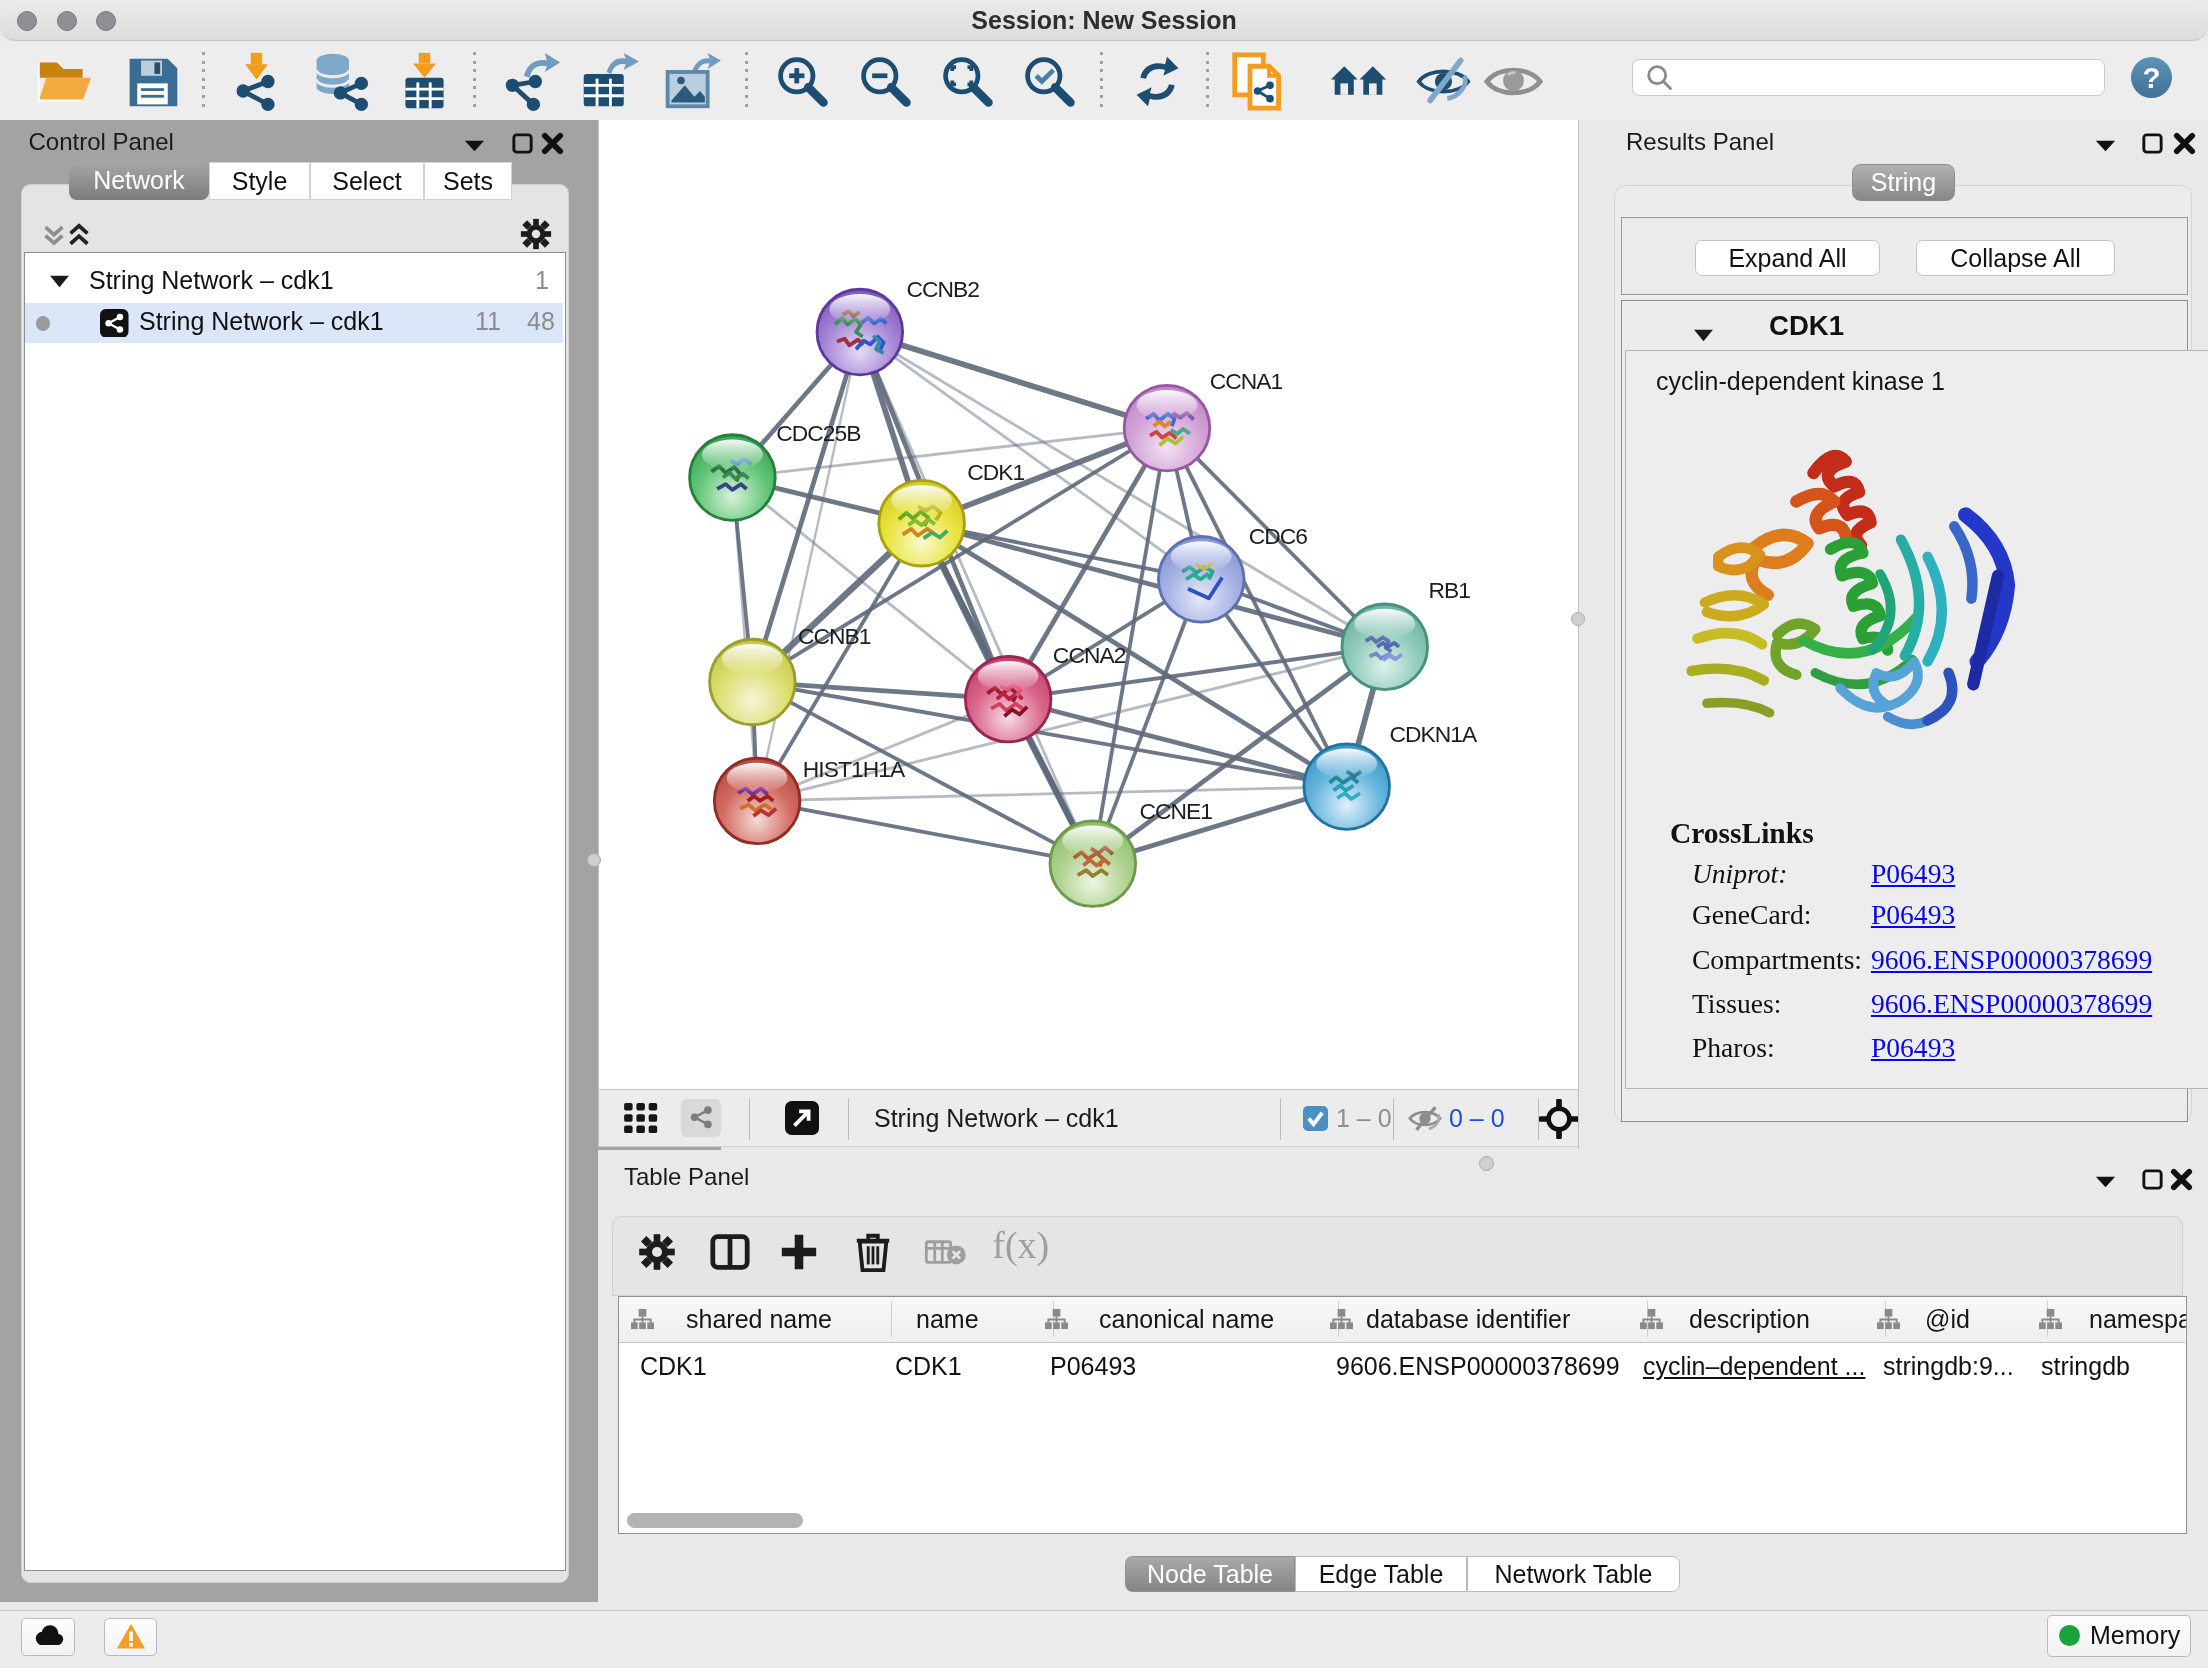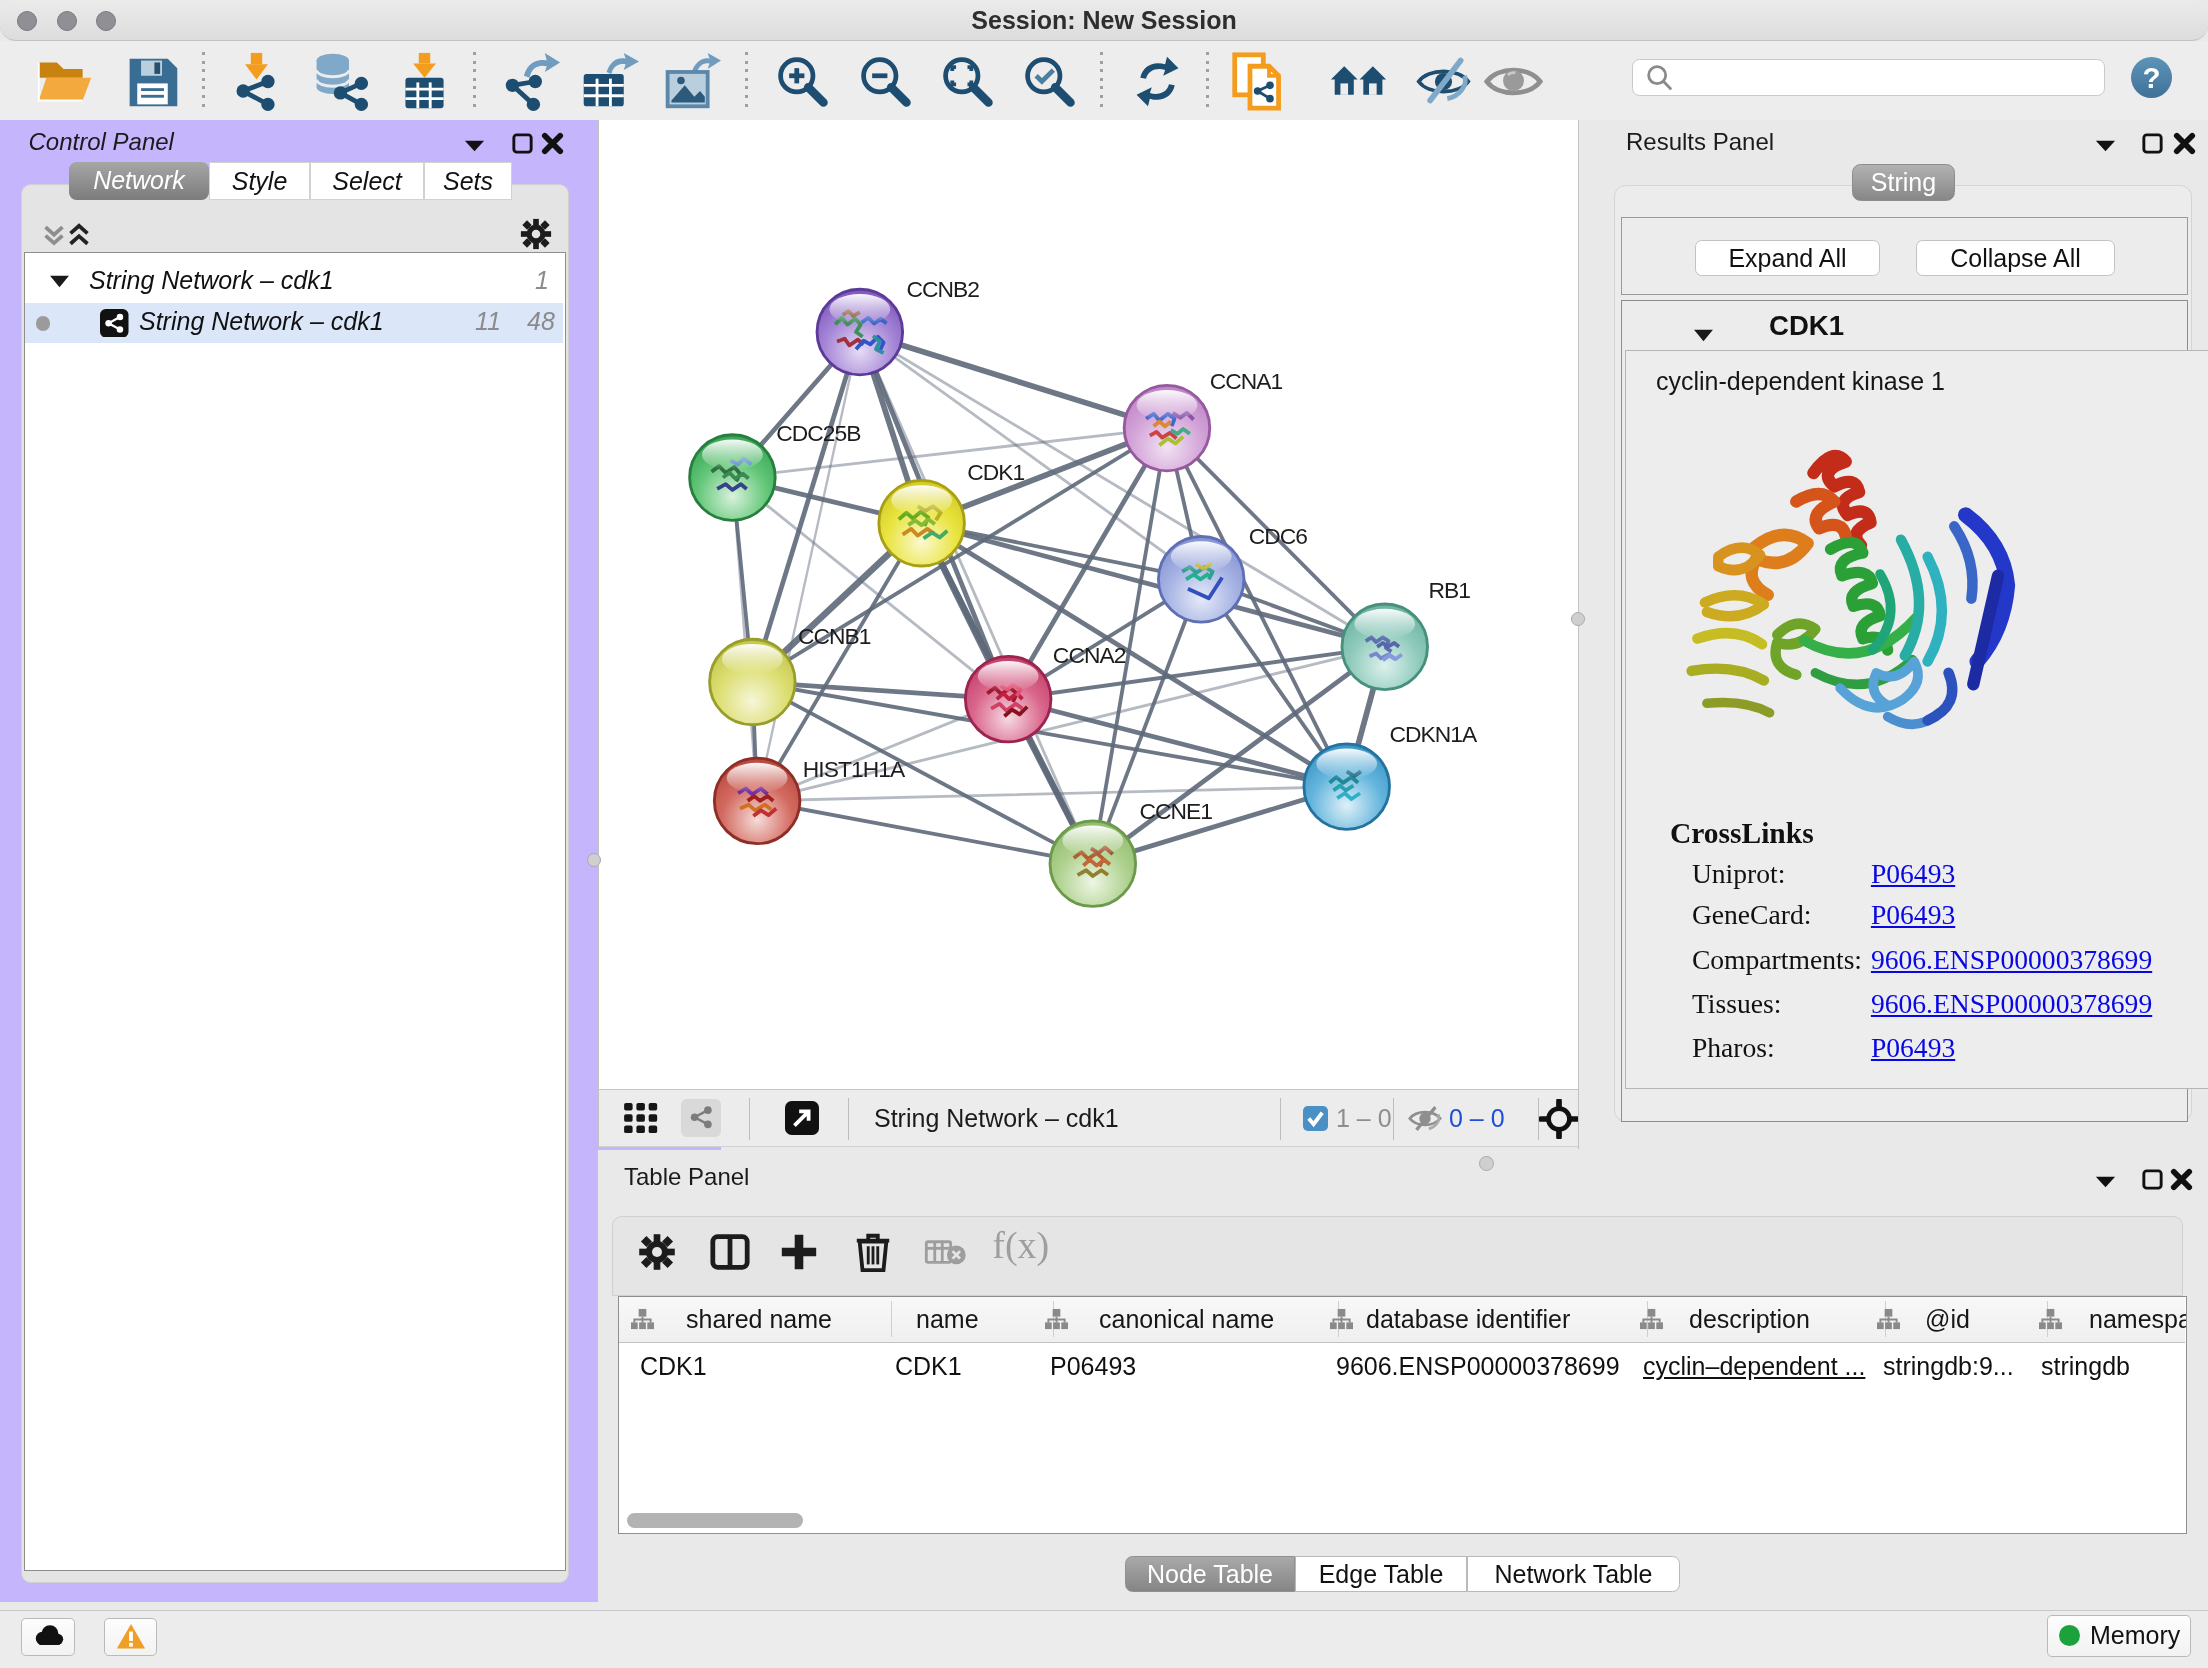--- a/index.html
+++ b/index.html
@@ -7,21 +7,21 @@
   .abs{position:absolute;}
   #titlebar{left:0;top:0;width:2208px;height:40px;background:linear-gradient(#ebebeb,#dcdcdc);border-bottom:1px solid #c3c3c3;border-radius:16px;}
   .tl{position:absolute;top:10.5px;width:20px;height:20px;border-radius:50%;background:#8f8f95;border:1px solid #79797e;box-sizing:border-box;}
   #wtitle{position:absolute;left:0;top:5.7px;width:2208px;text-align:center;font-size:25px;font-weight:bold;color:#2e2e2e;}
   #toolbar{left:0;top:41px;width:2208px;height:79px;background:#ededed;border-bottom:1px solid #c0c0c0;}
   .tsep{position:absolute;top:11.4px;height:57px;width:2.9px;background:repeating-linear-gradient(#9f9f9f 0 2.9px,rgba(0,0,0,0) 2.9px 8.6px);}
   .ticon{position:absolute;top:9.5px;}
   #searchbox{position:absolute;left:1632px;top:18px;width:473px;height:37px;background:#fff;border:1.9px solid #c9c9c9;border-radius:7.6px;box-sizing:border-box;}
   #helpbtn{position:absolute;left:2131px;top:16px;width:41px;height:41px;border-radius:50%;background:linear-gradient(#5e94b8,#3f7199);color:#fff;font-size:29.5px;font-weight:bold;text-align:center;line-height:41px;}
   
-  #cpanel{left:0;top:120px;width:721px;height:1482px;background:#c4b5fd;font-style:italic;}
+  #cpanel{left:0;top:120px;width:721px;height:1482px;background:#a3a3a3;}
   .ptitle{font-size:24px;color:#1b1b1b;}
   #cptabs .tab{position:absolute;top:0;height:38px;box-sizing:border-box;font-size:25px;text-align:center;line-height:36px;}
   .tabsel{background:linear-gradient(#a6a6a6,#7c7c7c);color:#fff;border-radius:7.6px;}
   .tabn{background:#fff;color:#111;border:1px solid #d2d2d2;}
   #cpbox{position:absolute;left:21px;top:64px;width:548px;height:1399px;background:#e4e4e4;border:1px solid #d0d0d0;border-radius:9.5px;box-sizing:border-box;}
   #cplist{position:absolute;left:24px;top:132px;width:542px;height:1319px;background:#fff;border:1.9px solid #8e8e8e;box-sizing:border-box;}
   
   #canvas{left:598px;top:120px;width:980px;height:969px;background:#fff;border-left:1px solid #c2c2c2;}
   #netstatus{left:598px;top:1089px;width:980px;height:58px;background:#ececec;border-top:1px solid #c6c6c6;border-left:1px solid #c2c2c2;border-bottom:1px solid #d2d2d2;box-sizing:border-box;}
   .vsep{position:absolute;top:7.6px;height:42px;width:1px;background:#bdbdbd;}
@@ -647,21 +647,21 @@
           <path d="M278 128 q30 58 0 110" stroke="#2fb2c0" stroke-width="11"></path>
           <path d="M186 266 q32 34 66 12 q24 -18 12 -40 q-18 24 -40 12 q-10 22 12 34" stroke="#57a3d8" stroke-width="10"></path>
           <path d="M236 296 q30 18 54 -4" stroke="#4b8fd0" stroke-width="10"></path>
           <path d="M318 84 q40 30 44 74 q-4 48 -32 80" stroke="#2337c8" stroke-width="16"></path>
           <path d="M352 148 L326 262" stroke="#1c2ba3" stroke-width="13"></path>
           <path d="M300 250 q14 34 -22 50" stroke="#2c52bd" stroke-width="11"></path>
           <path d="M306 96 q24 36 18 76" stroke="#3a66c8" stroke-width="11"></path>
         </g>
       </svg>
       <div class="serif" style="position:absolute;left:44px;top:466px;font-size:29.5px;font-weight:bold;color:#111;">CrossLinks</div>
-      <div class="xlrow" style="left:66px;top:507px;">Uniprot:</div>
+      <div class="xlrow" style="left:66px;top:507px;font-style:italic;">Uniprot:</div>
         <div class="xlink" style="left:245px;top:507px;">P06493</div>
       <div class="xlrow" style="left:66px;top:548px;">GeneCard:</div>
         <div class="xlink" style="left:245px;top:548px;">P06493</div>
       <div class="xlrow" style="left:66px;top:593px;">Compartments:</div>
         <div class="xlink" style="left:245px;top:593px;">9606.ENSP00000378699</div>
       <div class="xlrow" style="left:66px;top:637px;">Tissues:</div>
         <div class="xlink" style="left:245px;top:637px;">9606.ENSP00000378699</div>
       <div class="xlrow" style="left:66px;top:681px;">Pharos:</div>
         <div class="xlink" style="left:245px;top:681px;">P06493</div>
     </div>

